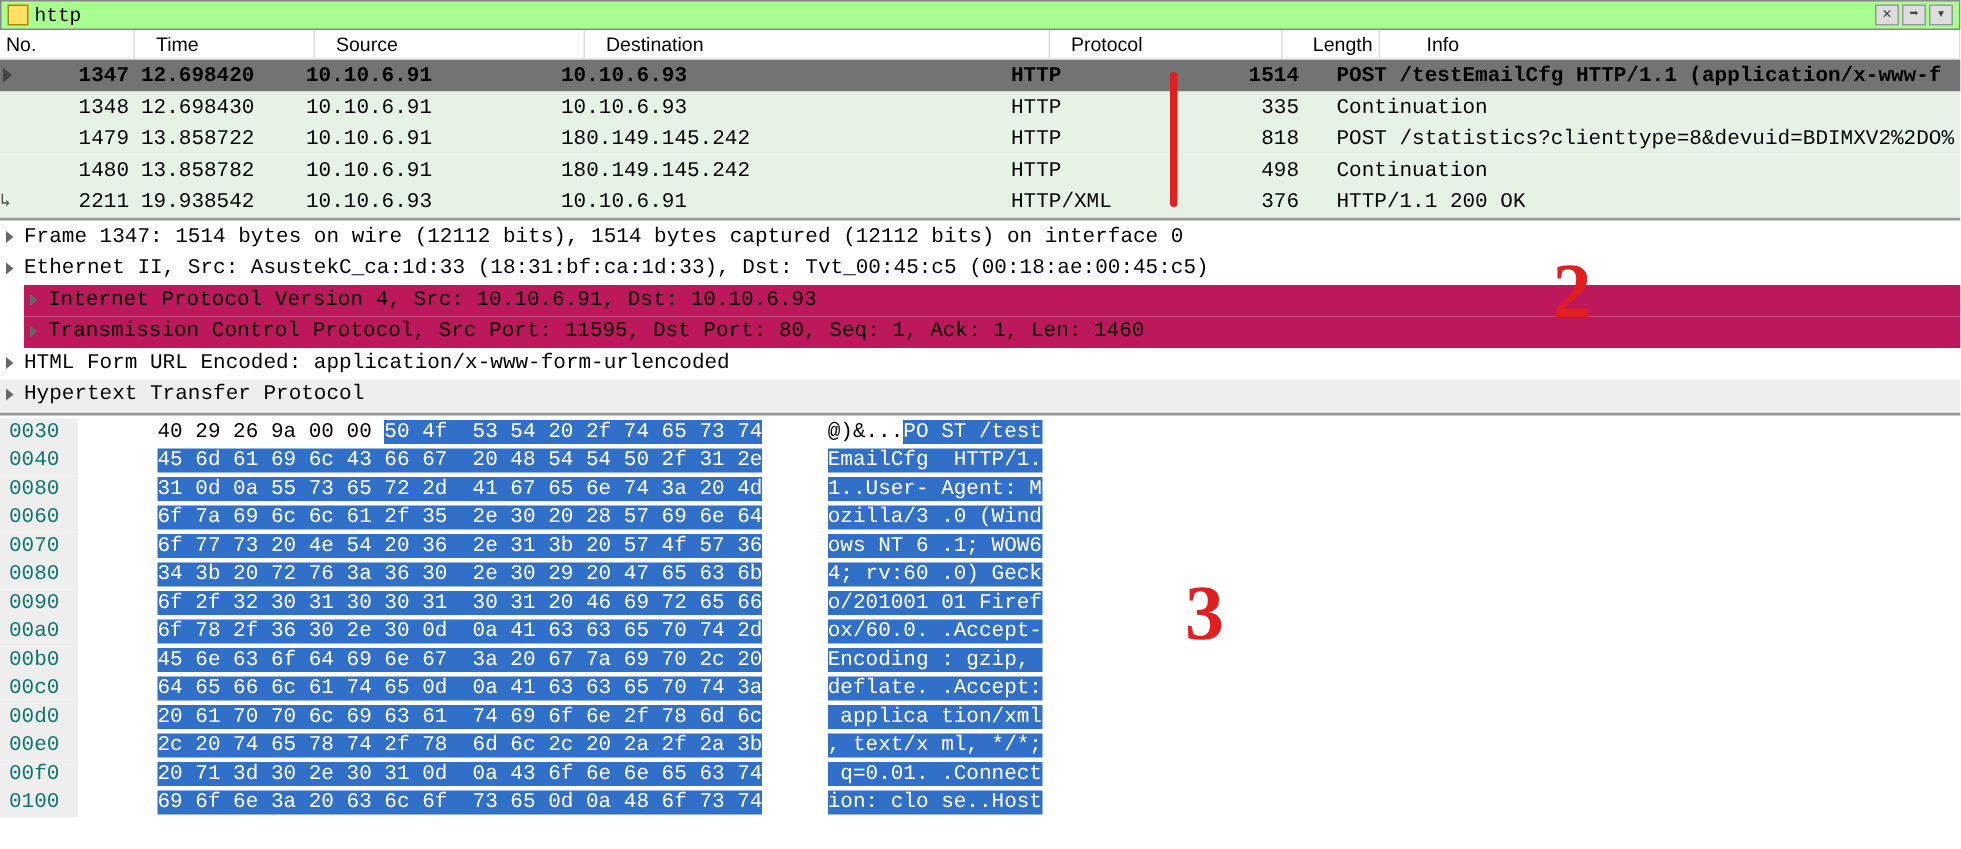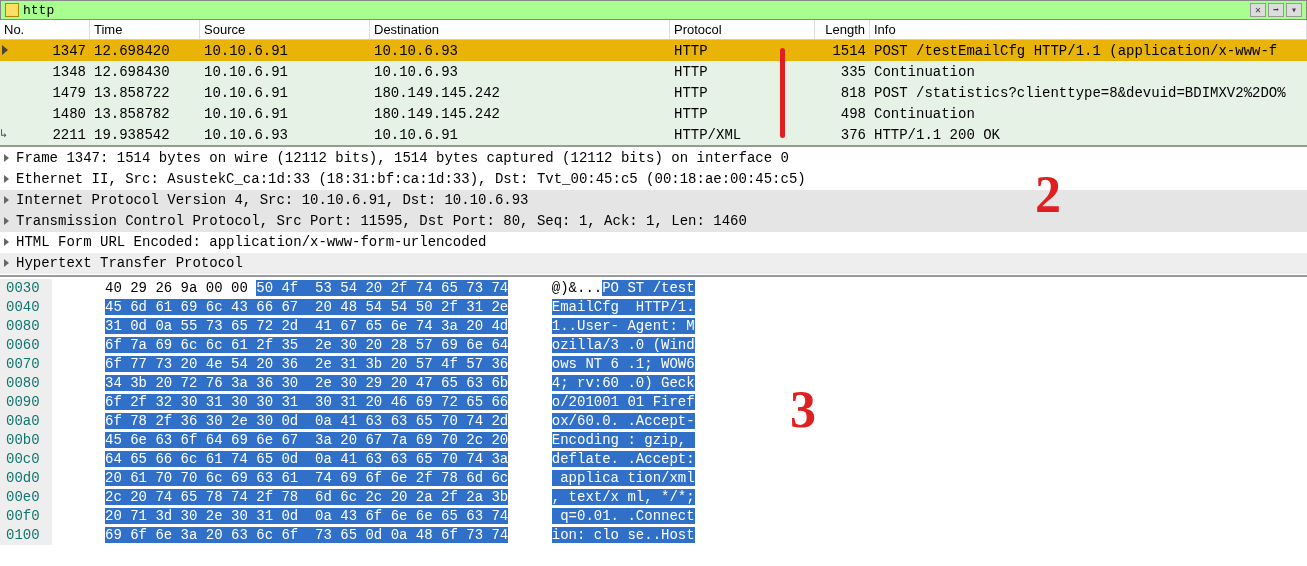--- a/index.html
+++ b/index.html
@@ -41,45 +41,47 @@
 .packet-list {
   border-bottom: 2px solid #999;
 }
 .packet-header {
   display: flex;
   background: #fff;
   border-bottom: 1px solid #ccc;
   font-size: 13px;
   height: 20px;
   align-items: center;
+  gap: 10px;
 }
 .packet-header div {
   padding: 0 4px;
   border-right: 1px solid #ddd;
   height: 100%;
   display: flex;
   align-items: center;
 }
 .col-no { width: 90px; }
 .col-time { width: 110px; }
 .col-src { width: 170px; }
 .col-dst { width: 300px; }
 .col-proto { width: 145px; }
 .col-len { width: 55px; text-align: right; justify-content: flex-end; }
-.col-info { flex: 1; }
+.col-info { flex: 1; margin-left: 17px; }
 .packet-rows { font-family: "Courier New", monospace; font-size: 14px; }
 .packet-row {
   display: flex;
   height: 21px;
   align-items: center;
   background: #e6f2e6;
   position: relative;
 }
 .packet-row.selected {
-  background: #eab308;
+  background: #737373;
+  font-weight: bold;
 }
 .packet-row.selected::before {
   content: "";
   position: absolute;
   left: 2px;
   top: 5px;
   width: 0; height: 0;
   border-top: 5px solid transparent;
   border-bottom: 5px solid transparent;
   border-left: 6px solid #444;
@@ -107,21 +109,21 @@
 }
 .detail-line::before {
   content: "";
   position: absolute;
   left: 4px; top: 6px;
   width: 0; height: 0;
   border-top: 4px solid transparent;
   border-bottom: 4px solid transparent;
   border-left: 5px solid #666;
 }
-.detail-line.red { background: #e5e5e5; }
+.detail-line.red { background: #be185d; margin-left: 16px; }
 .detail-line.grey { background: #eee; }
 .hex-pane {
   font-family: "Courier New", monospace;
   font-size: 14px;
   line-height: 19px;
   padding: 2px 0;
   overflow: hidden;
 }
 .hex-row { display: flex; white-space: pre; }
 .hex-offset { width: 52px; color: #0f766e; background: #eee; padding: 0 6px; }

